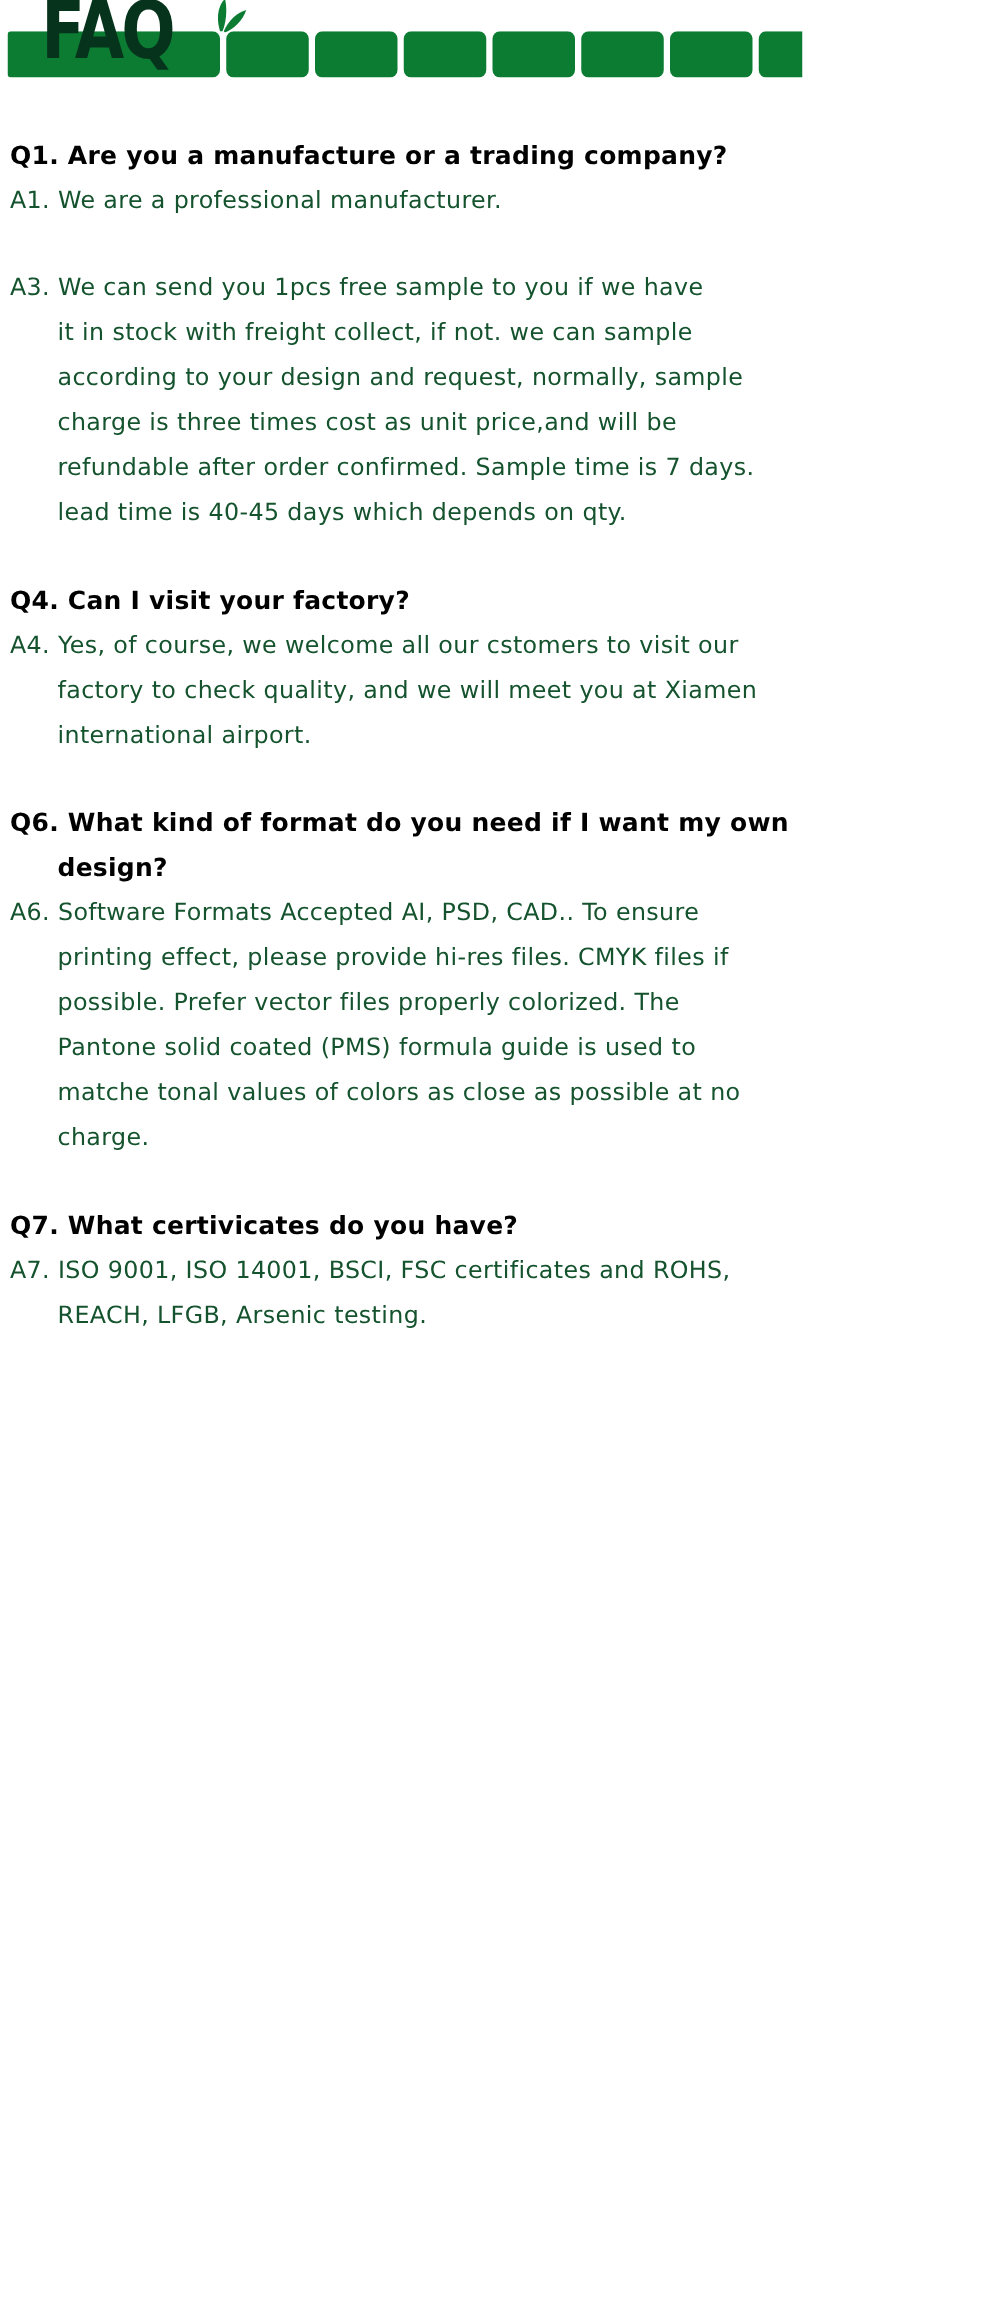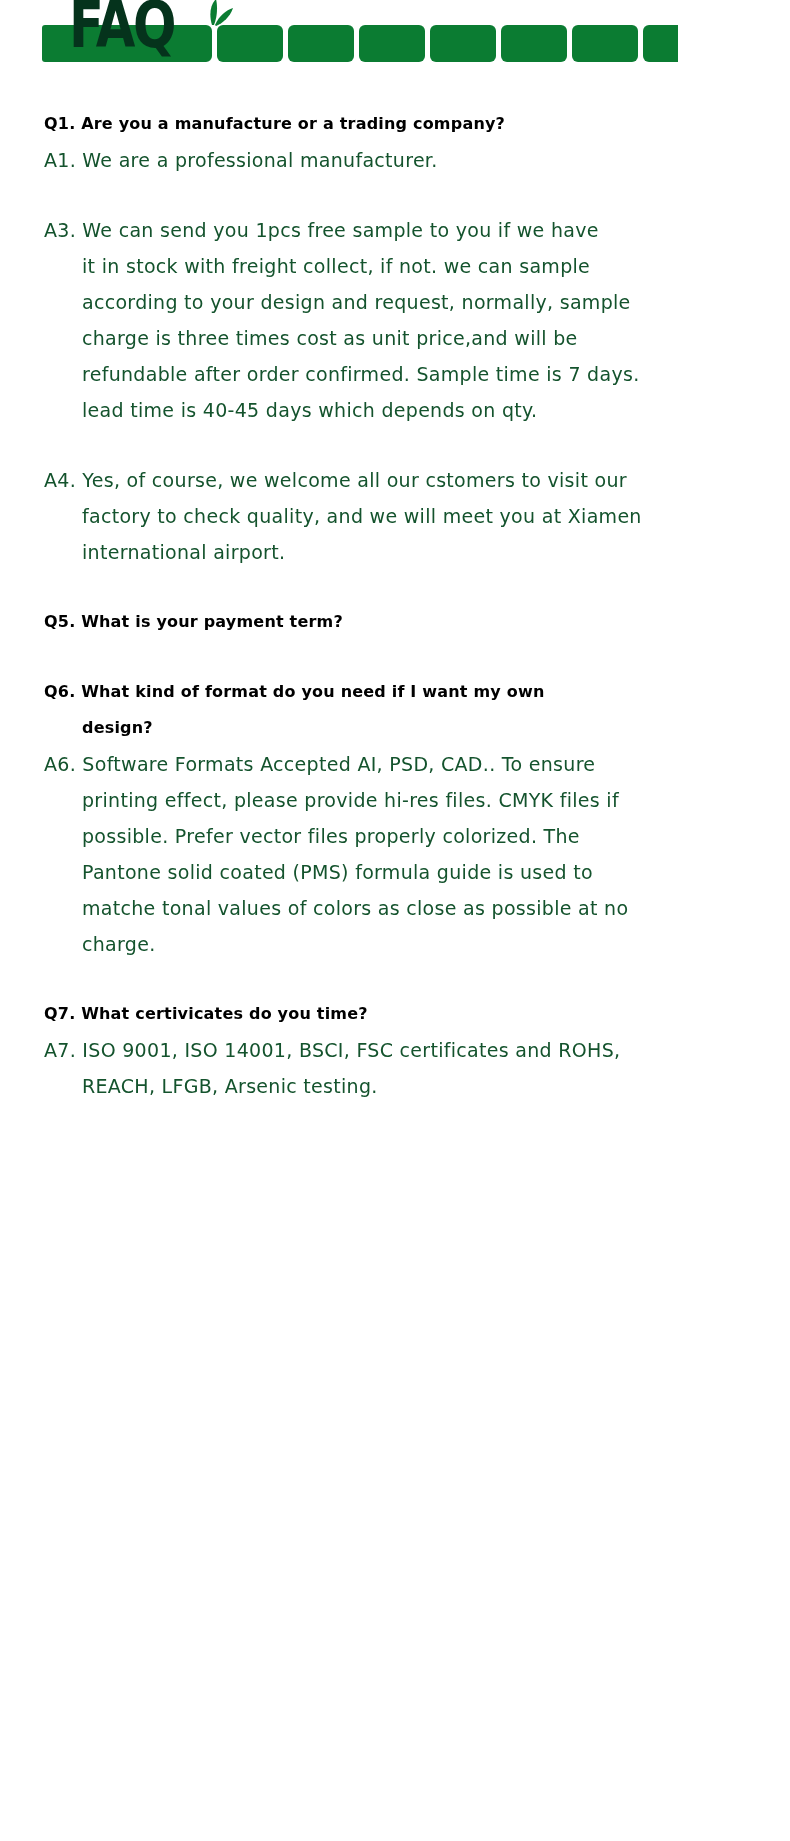--- a/index.html
+++ b/index.html
@@ -4,21 +4,20 @@
 <style>
   html, body { margin: 0; padding: 0; background: #ffffff; }
   .page {
     position: relative;
     width: 642px;
     min-height: 1841px;
     background: #ffffff;
     font-family: "DejaVu Sans", "Liberation Sans", sans-serif;
     color: #1d1d1d;
     overflow: hidden;
-    padding-left: 36px;
   }
 
   
   .header { position: relative; height: 80px; }
   .banner {
     position: absolute;
     left: 6px; right: 0; top: 25px; height: 37px;
     display: flex; gap: 5px; overflow: hidden;
   }
   .banner i {
@@ -41,21 +40,21 @@
     color: #05331c;
     white-space: nowrap;
   }
 
   
   .main { padding: 26px 8px 60px 8px; }
   .qa { margin: 34px 0 0 0; }
   .qa:first-child { margin-top: 0; }
   .q {
     margin: 0;
-    font-size: 16px; line-height: 36px; font-weight: bold;
+    font-size: 20px; line-height: 36px; font-weight: bold;
     color: #000000;
     padding-left: 38px; text-indent: -38px;
     letter-spacing: 0.2px;
   }
   .a {
     margin: 0;
     font-size: 19px; line-height: 36px; font-weight: normal;
     color: #14532d;
     padding-left: 38px; text-indent: -38px;
     letter-spacing: 0.3px;
@@ -89,28 +88,28 @@
       <section class="qa">
         <h2 class="q">Q1. Are you a manufacture or a trading company?</h2>
         <p class="a">A1. We are a professional manufacturer.</p>
       </section>
       <section class="qa">
       </section>
       <section class="qa">
         <p class="a">A3. We can send you 1pcs free sample to you if we have<br>it in stock with freight collect, if not. we can sample<br>according to your design and request, normally, sample<br>charge is three times cost as unit price,and will be<br>refundable after order confirmed. Sample time is 7 days.<br>lead time is 40-45 days which depends on qty.</p>
       </section>
       <section class="qa">
+        <h2 class="q">Q4. Can I visit your factory?</h2>
         <p class="a">A4. Yes, of course, we welcome all our cstomers to visit our<br>factory to check quality, and we will meet you at Xiamen<br>international airport.</p>
       </section>
       <section class="qa">
-        <h2 class="q">Q5. What is your payment term?</h2>
       </section>
       <section class="qa">
         <h2 class="q">Q6. What kind of format do you need if I want my own<br>design?</h2>
         <p class="a">A6. Software Formats Accepted AI, PSD, CAD.. To ensure<br>printing effect, please provide hi-res files. CMYK files if<br>possible. Prefer vector files properly colorized. The<br>Pantone solid coated (PMS) formula guide is used to<br>matche tonal values of colors as close as possible at no<br>charge.</p>
       </section>
       <section class="qa">
-        <h2 class="q">Q7. What certivicates do you time?</h2>
+        <h2 class="q">Q7. What certivicates do you have?</h2>
         <p class="a">A7. ISO 9001, ISO 14001, BSCI, FSC certificates and ROHS,<br>REACH, LFGB, Arsenic testing.</p>
       </section>
     </div>
 
 </div>
 
 </body></html>

